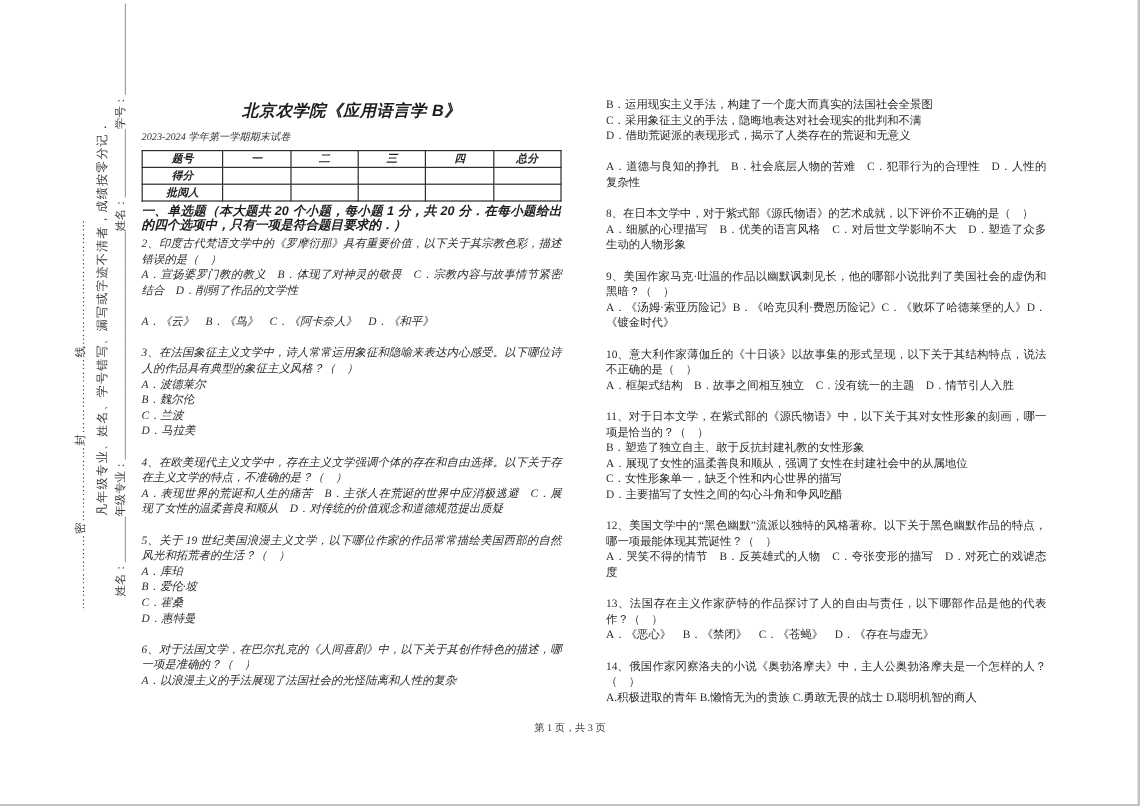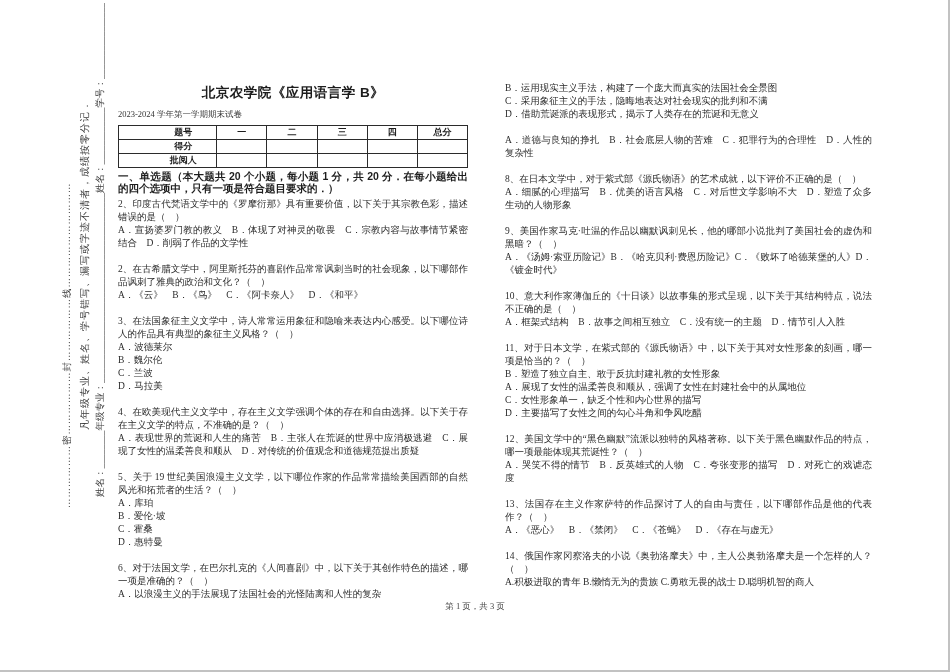--- a/index.html
+++ b/index.html
@@ -23,39 +23,39 @@
     position: absolute;
     transform: rotate(-90deg);
     transform-origin: 0 0;
     white-space: nowrap;
     color: #3a3a3a;
   }
   .seal   { left: 61px; top: 508px; font-size: 9.5px; letter-spacing: 1px; }
   .warn   { left: 78px; top: 430px; font-size: 10px;  letter-spacing: 1px; }
   .fields { left: 94px; top: 497px; font-size: 9.5px; }
 
-  .col-left  { position: absolute; left: 118px; top: 84px;  width: 350px; }
+  .col-left  { position: absolute; left: 118px; top: 84px;  width: 350px; font-style: italic; }
   .col-right { position: absolute; left: 505px; top: 82px;  width: 367px; }
 
   .title {
     text-align: center; font-weight: bold; font-size: 13.5px;
     font-family: "Liberation Sans", "DejaVu Sans", sans-serif;
     color: #1d1d1d; letter-spacing: 0.5px;
   }
   .subtitle { text-align: left; font-size: 8.5px; margin-top: 7px; color: #333; }
 
   table.score {
     width: 100%; border-collapse: collapse; margin-top: 4px; table-layout: fixed;
   }
   table.score th, table.score td {
     border: 1px solid #2b2b2b; height: 12px; padding: 0;
     font-size: 9px; font-weight: bold; text-align: center;
     font-family: "Liberation Sans", "DejaVu Sans", sans-serif; color: #1d1d1d;
   }
-  table.score th:first-child, table.score td:first-child { width: 19%; padding-left: 31px; }
+  table.score th:first-child, table.score td:first-child { width: 19%; }
 
   .heading {
     font-weight: bold; font-size: 10.5px; line-height: 11.5px;
     margin-top: 3px; margin-bottom: 4px; text-align: justify;
     font-family: "Liberation Sans", "DejaVu Sans", sans-serif; color: #1d1d1d;
   }
 
   .qblock { margin-bottom: 13px; }
   .qline  { margin: 0; font-size: 9.5px; line-height: 13px; text-align: justify; }
 
@@ -106,21 +106,20 @@
           </tr>
         </tbody>
     </table>
     <div class="heading">一、单选题（本大题共 20 个小题，每小题 1 分，共 20 分．在每小题给出的四个选项中，只有一项是符合题目要求的．）</div>
     <div>
         <div class="qblock">
           <p class="qline">2、印度古代梵语文学中的《罗摩衍那》具有重要价值，以下关于其宗教色彩，描述错误的是（　）</p>
           <p class="qline">A．宣扬婆罗门教的教义　B．体现了对神灵的敬畏　C．宗教内容与故事情节紧密结合　D．削弱了作品的文学性</p>
         </div>
         <div class="qblock">
-          <p class="qline">2、在古希腊文学中，阿里斯托芬的喜剧作品常常讽刺当时的社会现象，以下哪部作品讽刺了雅典的政治和文化？（　）</p>
           <p class="qline">A．《云》　B．《鸟》　C．《阿卡奈人》　D．《和平》</p>
         </div>
         <div class="qblock">
           <p class="qline">3、在法国象征主义文学中，诗人常常运用象征和隐喻来表达内心感受。以下哪位诗人的作品具有典型的象征主义风格？（　）</p>
           <p class="qline">A．波德莱尔</p>
           <p class="qline">B．魏尔伦</p>
           <p class="qline">C．兰波</p>
           <p class="qline">D．马拉美</p>
         </div>
         <div class="qblock">

